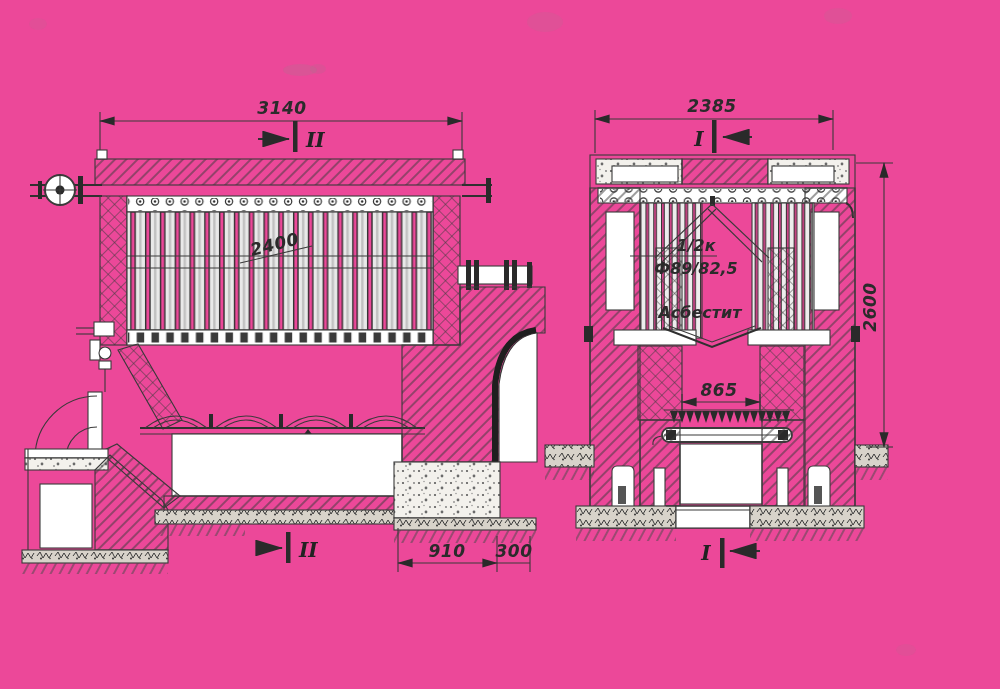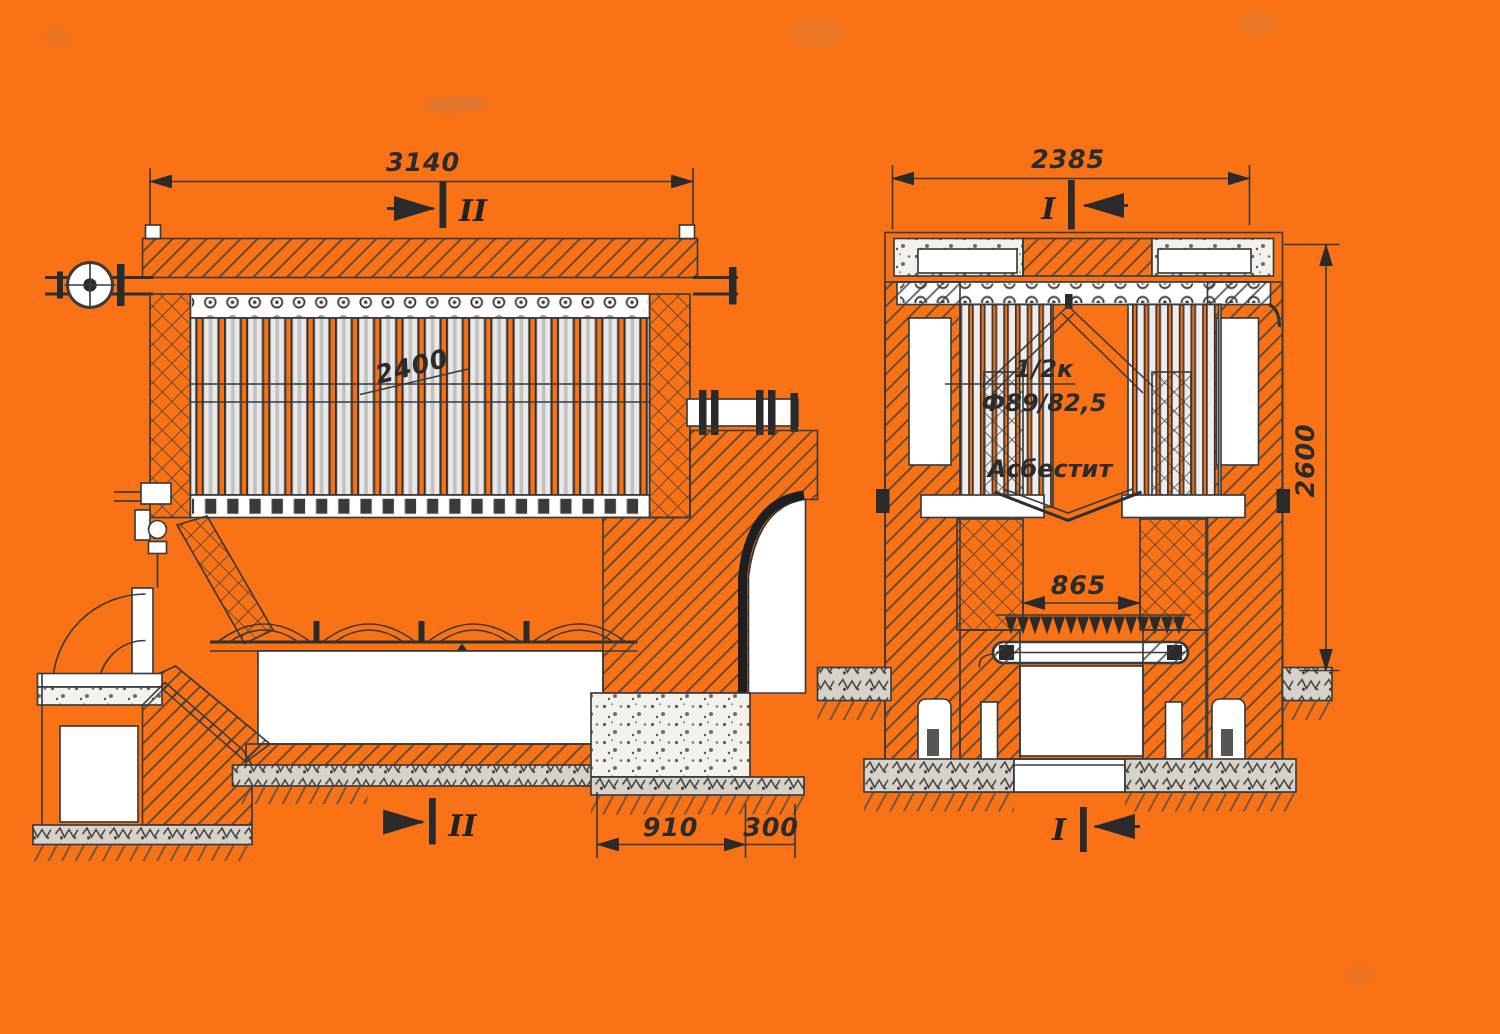--- a/index.html
+++ b/index.html
@@ -1,16 +1,16 @@
 <!DOCTYPE html>
 <html><head>
 <meta charset="utf-8">
 <style>
   html,body{margin:0;padding:0;background:#ffffff;}
-  .sheet{position:relative;width:1000px;height:689px;background:#f97316;overflow:hidden;
+  .sheet{position:relative;width:1000px;height:689px;background:#ec4899;overflow:hidden;
          font-family:"DejaVu Sans",sans-serif;}
   svg{position:absolute;left:0;top:0;}
   .s  {stroke:#3a3a3a;stroke-width:1.1;fill:none;}
   .s2 {stroke:#303030;stroke-width:2;fill:none;}
   .s6 {stroke:#1f1f1f;stroke-width:6;fill:none;}
   .fw {fill:#ffffff;stroke:#3a3a3a;stroke-width:1.1;}
   .fh {fill:url(#hatch);stroke:#3a3a3a;stroke-width:1.1;}
   .fx {fill:url(#xhatch);stroke:#3a3a3a;stroke-width:1.1;}
   .fs {fill:url(#stip);stroke:#3a3a3a;stroke-width:1.1;}
   .fr {fill:url(#rub);stroke:#3a3a3a;stroke-width:1.1;}

